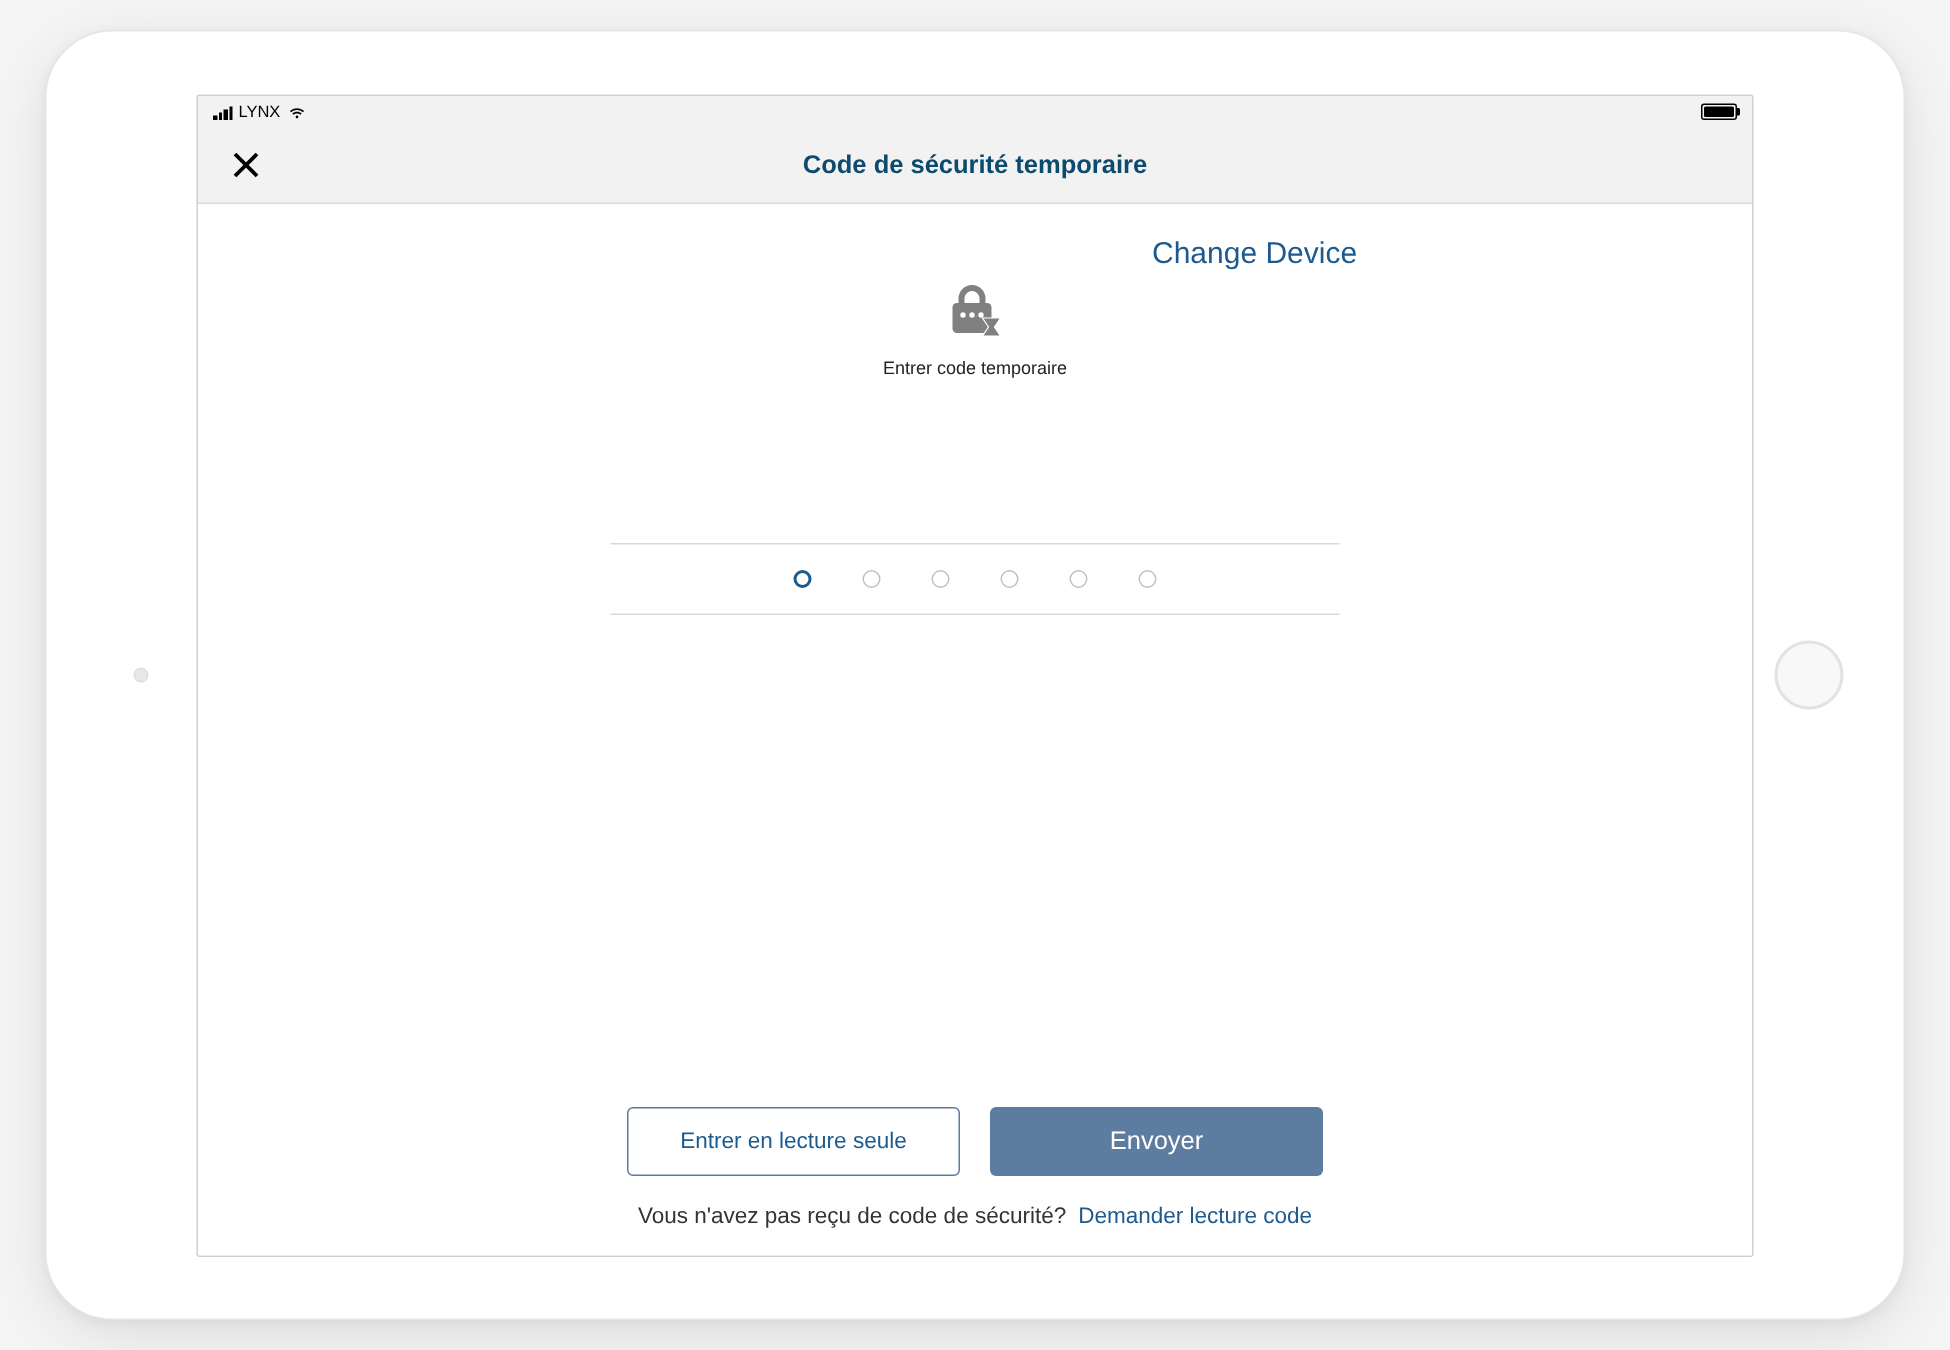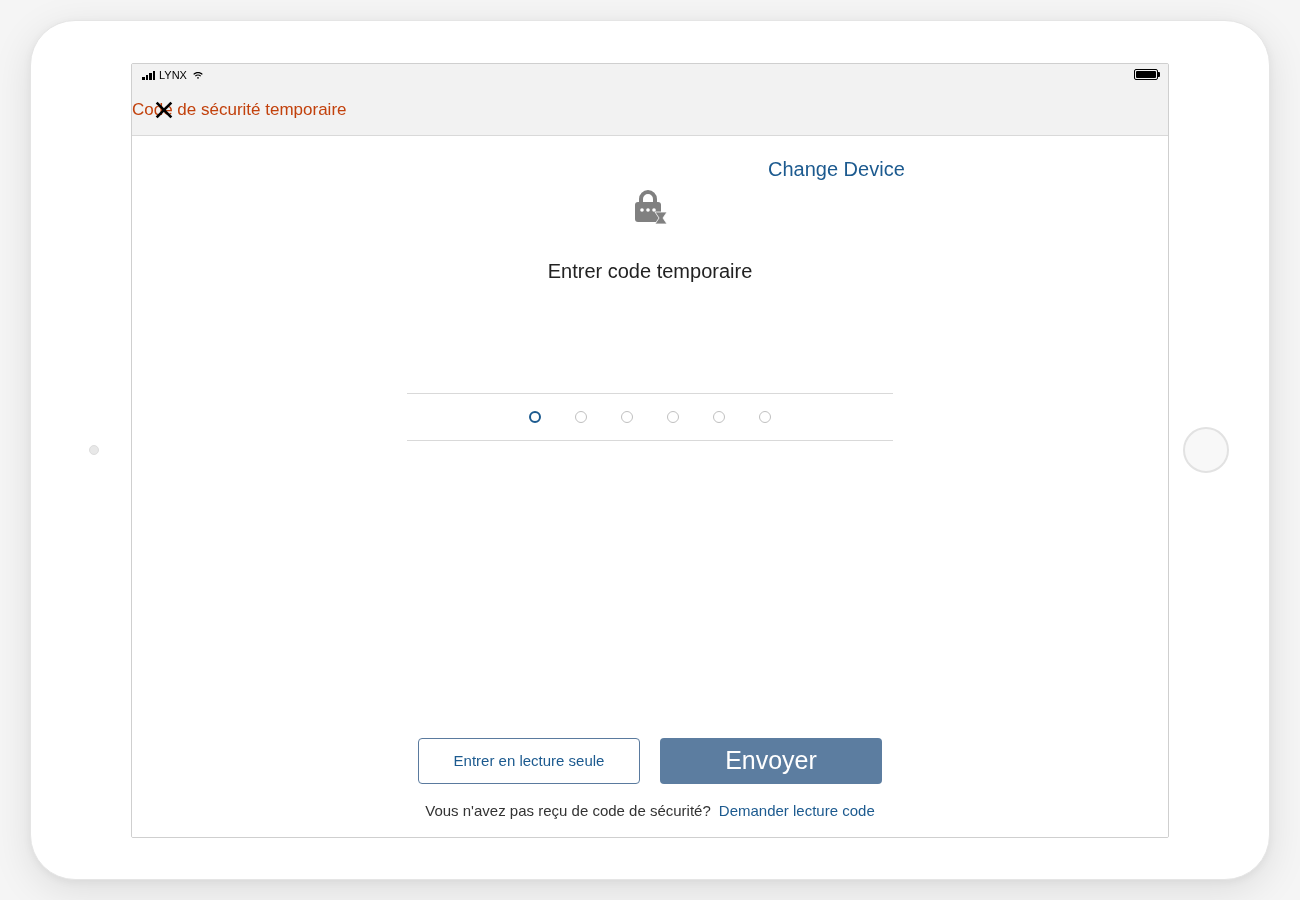--- a/index.html
+++ b/index.html
@@ -133,23 +133,24 @@
       left: 18px;
       width: 28px;
       height: 28px;
       cursor: pointer;
       display: flex;
       align-items: center;
       justify-content: center;
     }
     .nav-title {
       flex: 1;
+      text-align: center;
       font-size: 17px;
-      font-weight: 400;
-      color: #c2410c;
+      font-weight: 700;
+      color: #0c4a6e;
     }
     .content {
       flex: 1;
       background: #fff;
       display: flex;
       flex-direction: column;
       align-items: center;
       position: relative;
     }
     .change-device {
@@ -164,22 +165,22 @@
     }
     .lock-icon {
       margin-top: 46px;
       width: 50px;
       height: 50px;
       display: flex;
       align-items: center;
       justify-content: center;
     }
     .prompt-text {
-      margin-top: 28px;
-      font-size: 20px;
+      margin-top: 6px;
+      font-size: 12px;
       color: #222;
     }
     .code-input-row {
       margin-top: 110px;
       width: 486px;
       height: 48px;
       border-top: 1px solid #d9d9d9;
       border-bottom: 1px solid #d9d9d9;
       display: flex;
       align-items: center;
@@ -224,21 +225,21 @@
       border: 1px solid #5a7a9e;
       color: #1c5a8f;
       background: #fff;
       font-size: 15px;
     }
     .btn-solid {
       background: #5c7da0;
       color: #fff;
       border: none;
       font-weight: 300;
-      font-size: 25px;
+      font-size: 17px;
     }
     .help-row {
       font-size: 15px;
       color: #333;
       display: flex;
       gap: 8px;
     }
     .help-link {
       color: #1c5a8f;
       cursor: pointer;

